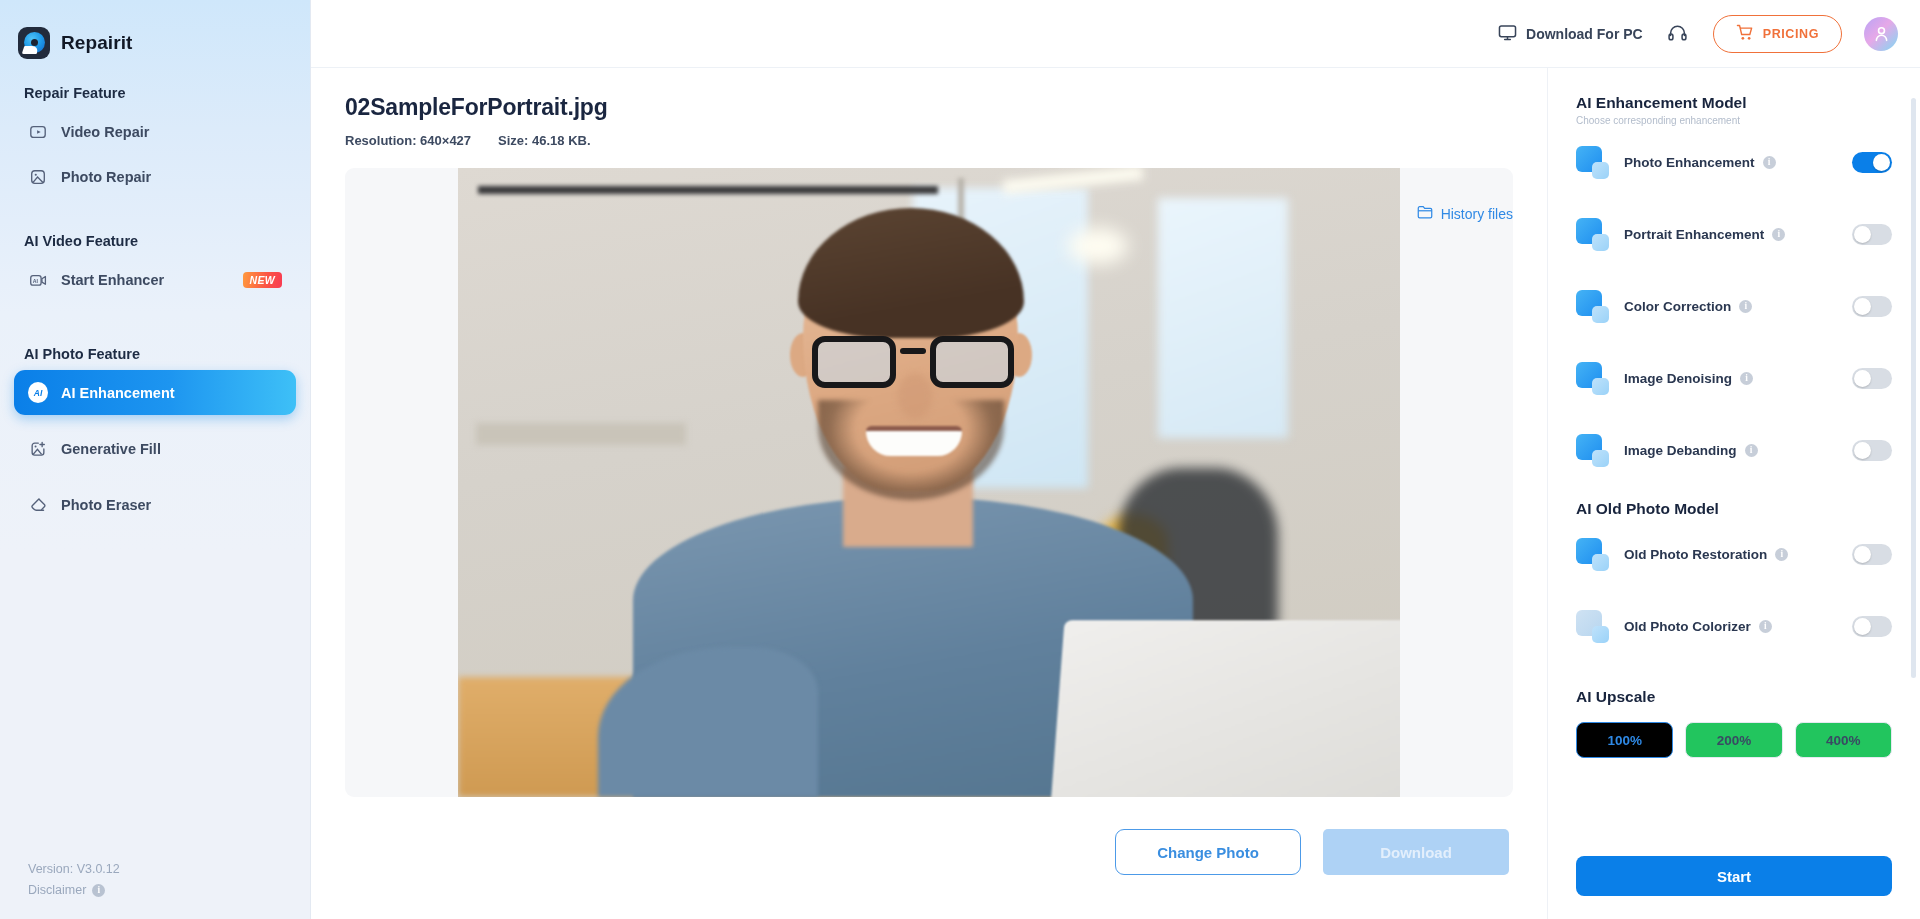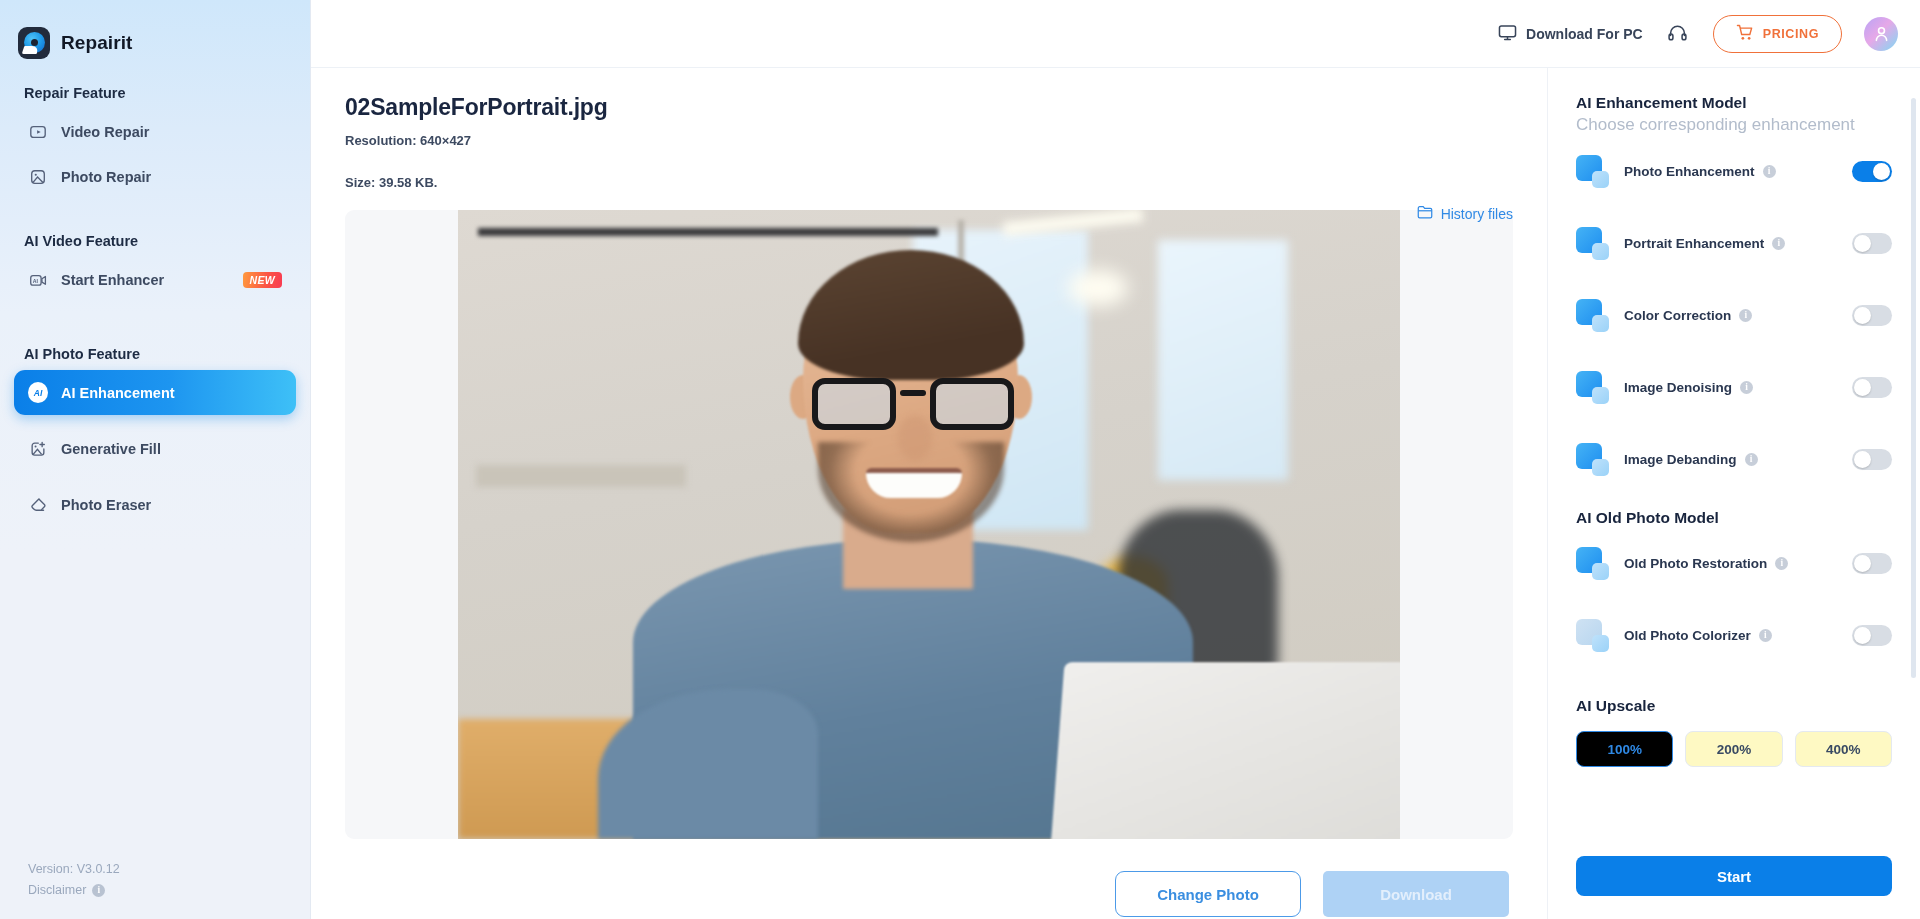--- a/index.html
+++ b/index.html
@@ -99,21 +99,21 @@
     background: linear-gradient(135deg,#b9a4f5 0%, #e6a8e8 45%, #7fd9f2 100%);
     display:flex; align-items:center; justify-content:center; cursor:pointer;
   }
 
   
   .mainwrap { flex:1; display:flex; min-height:0; }
   .center {
     flex: 1; min-width:0; padding: 26px 34px 0 34px; position: relative;
   }
   .file-title { font-size: 23px; font-weight: 700; color:#1a2640; letter-spacing:-.2px; }
-  .file-meta { margin-top: 12px; font-size: 13px; font-weight: 700; color:#3d4a61; display:flex; gap: 27px; flex-direction: column;}
+  .file-meta { margin-top: 12px; font-size: 13px; font-weight: 700; color:#3d4a61; display:flex; gap: 27px;}
   .history {
     position:absolute; right: 34px; top: 137px;
     display:flex; align-items:center; gap: 8px;
     color:#2f89e5; font-size: 14px; cursor:pointer;
   }
   .preview {
     margin-top: 20px; height: 629px;
     background:#f6f7f9; border-radius: 9px;
     display:flex; align-items:center; justify-content:center; overflow:hidden;
   }
@@ -133,21 +133,21 @@
     background:#aed2f5; color:#e3effc; font-size: 15px; font-weight: 700; cursor: default;
   }
 
   
   .panel {
     width: 373px; flex: 0 0 373px; background:#fff;
     border-left: 1px solid #eef1f6;
     padding: 26px 28px 0 28px; position: relative;
   }
   .panel-title { font-size: 15.5px; font-weight: 700; color:#18243d; }
-  .panel-sub { font-size: 17px; color:#b2bccb; margin-top: 3px; }
+  .panel-sub { font-size: 10px; color:#b2bccb; margin-top: 3px; }
   .opt-row { display:flex; align-items:center; height: 72px; }
   .opt-ico { width: 33px; height: 33px; flex:0 0 33px; position:relative; margin-right: 15px;}
   .opt-ico .sq {
     position:absolute; left:0; top:0; width:26px; height:26px; border-radius:6px;
     background: linear-gradient(135deg,#45b3f5 0%, #1e8ef0 100%);
   }
   .opt-ico .tool {
     position:absolute; right:0; bottom:0; width:17px; height:17px; border-radius:5px;
     background: linear-gradient(135deg,#bfe2fb 0%, #9ad2f8 100%);
     display:flex; align-items:center; justify-content:center;
@@ -164,21 +164,21 @@
   }
   .toggle .knob {
     position:absolute; top:2px; left:2px; width:17px; height:17px; border-radius:50%;
     background:#fff; box-shadow: 0 1px 2px rgba(0,0,0,.18);
   }
   .toggle.on { background:#0a7fe8; }
   .toggle.on .knob { left: 21px; }
   .section-head { font-size: 15.5px; font-weight:700; color:#18243d; margin: 14px 0 0 0; }
   .upscale-row { display:flex; gap: 12px; margin-top: 16px; }
   .up-btn {
-    flex:1; height: 36px; border-radius: 8px; border:1px solid #e4e9f0; background:#fef9c3;
+    flex:1; height: 36px; border-radius: 8px; border:1px solid #e4e9f0; background:#22c55e;
     color:#394a63; font-size: 13.5px; font-weight:700; cursor:pointer;
     display:flex; align-items:center; justify-content:center;
   }
   .up-btn.sel { border-color:#2f89e5; background:#000000; color:#2f89e5; }
   .start-btn {
     position: absolute; left: 28px; right: 28px; bottom: 23px;
     height: 40px; border-radius: 8px; border:none;
     background:#0a7fe8; color:#fff; font-size: 15px; font-weight:700; cursor:pointer;
   }
   .panel-scroll {
@@ -370,21 +370,21 @@
           </svg>
       </div>
     </header>
 
     <div class="mainwrap">
 
       <section class="center">
         <h1 class="file-title">02SampleForPortrait.jpg</h1>
         <div class="file-meta">
           <span>Resolution: 640×427</span>
-          <span>Size: 39.58 KB.</span>
+          <span>Size: 46.18 KB.</span>
         </div>
         <div class="history">
           <span>
             <svg width="16" height="14" viewBox="0 0 18 16">
                 <path d="M1.3 4.1V13a1.6 1.6 0 0 0 1.6 1.6h12.2A1.6 1.6 0 0 0 16.7 13V5.5a1.6 1.6 0 0 0-1.6-1.6H8.6L7 1.9H2.9a1.6 1.6 0 0 0-1.6 1.6z" fill="none" stroke="#2f89e5" stroke-width="1.4" stroke-linejoin="round"></path>
                 <path d="M1.3 6.6h15.4" stroke="#2f89e5" stroke-width="1.4"></path>
               </svg>
           </span>
           <span>History files</span>
         </div>

